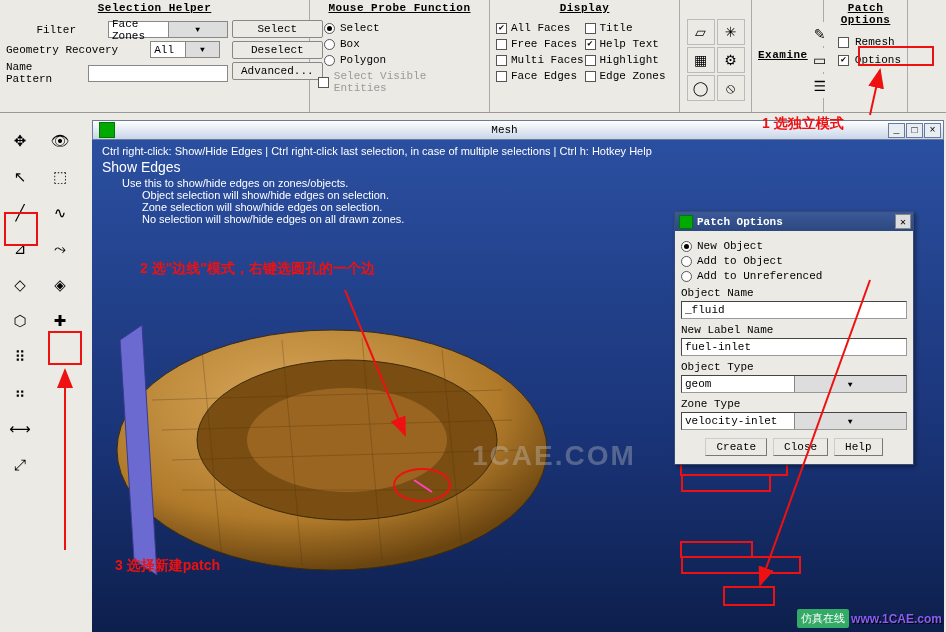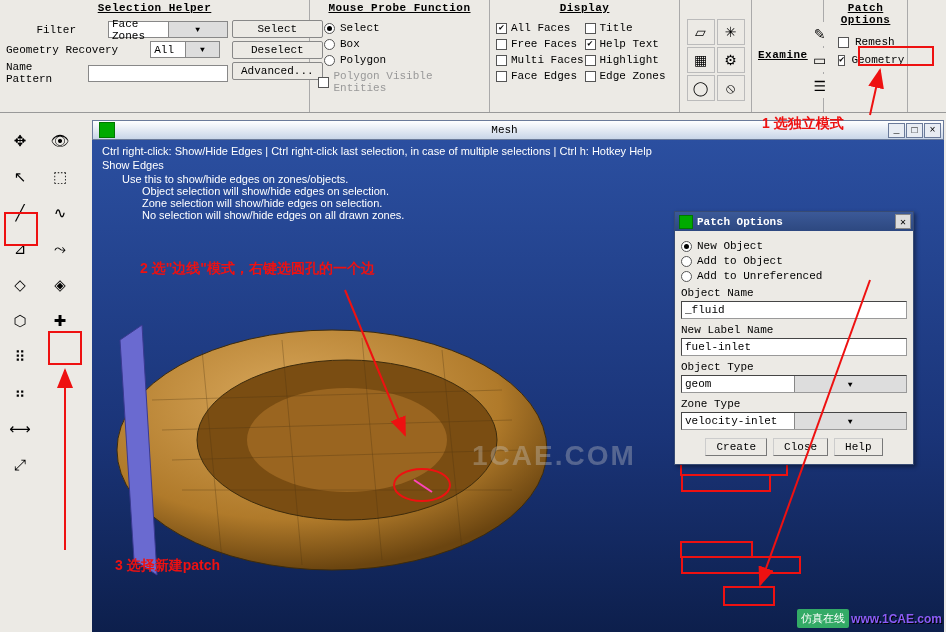--- a/index.html
+++ b/index.html
@@ -48,21 +48,21 @@
 
 .viewport { position: absolute; top: 120px; left: 92px; right: 2px; bottom: 0; }
 .win-bar { height: 20px; background: linear-gradient(#fff, #c8d5e8); border: 1px solid #6a7a9a; display: flex; align-items: center; font-family: "Courier New", monospace; font-size: 11px; }
 .win-bar .wicon { width: 16px; height: 16px; margin: 0 6px; background: #0a0; border: 1px solid #070; }
 .win-bar .wtitle { flex: 1; text-align: center; }
 .win-bar .wbtns { display: flex; gap: 1px; margin-right: 2px; }
 .win-bar .wbtn { width: 17px; height: 15px; border: 1px solid #6a7a9a; background: #e8ecf3; display: flex; align-items: center; justify-content: center; font-size: 10px; }
 
 .canvas { position: relative; width: 100%; height: calc(100% - 20px); background: linear-gradient(#2b4fa0, #1a3478 60%, #0d1f4c); overflow: hidden; }
 .helptxt { color: #fff; font-family: "Segoe UI", sans-serif; font-size: 11px; padding: 5px 10px; white-space: nowrap; }
-.helptxt .showedges { font-size: 11px; margin: 2px 0; }
+.helptxt .showedges { font-size: 14px; margin: 2px 0; }
 .helptxt .sub { padding-left: 20px; }
 .helptxt .sub2 { padding-left: 40px; }
 
 .surfacebody { position: absolute; top: 160px; left: 10px; width: 460px; height: 300px; }
 .surfacebody svg { width: 100%; height: 100%; }
 
 
 .popup { position: absolute; top: 211px; right: 32px; width: 240px; background: #eceae5; border: 1px solid #374b74; box-shadow: 2px 2px 4px rgba(0,0,0,.4); z-index: 10; }
 .popup .pbar { height: 19px; background: linear-gradient(#3b5998,#2d4880); color: #fff; display: flex; align-items: center; font-family: "Courier New", monospace; font-size: 11px; }
 .popup .pbar .picon { width: 14px; height: 14px; margin: 0 4px; background: #0a0; border: 1px solid #070; }
@@ -134,21 +134,21 @@
     <div class="radio-row">
         <span class="radio"></span>
         <span>Box</span>
       </div>
     <div class="radio-row">
         <span class="radio"></span>
         <span>Polygon</span>
       </div>
     <div class="cb-row">
         <span class="cbox"></span>
-        <span>Polygon Visible Entities</span>
+        <span>Select Visible Entities</span>
       </div>
   </div>
 
   <div class="section display">
     <div class="section-title">Display</div>
     <div class="col2">
       <div class="col">
         <div class="cb-r">
             <span class="cbox checked"></span>
             <span>All Faces</span>
@@ -209,21 +209,21 @@
   </div>
 
   <div class="section patch-opt">
     <div class="section-title">Patch Options</div>
     <div class="cb-r">
         <span class="cbox"></span>
         <span>Remesh</span>
       </div>
     <div class="cb-r">
         <span class="cbox checked"></span>
-        <span>Geometry</span>
+        <span>Options</span>
       </div>
   </div>
 </div>
 
 <div class="side-tools">
   <div class="side-col">
     <span class="side-btn">✥</span>
     <span class="side-btn">↖</span>
     <span class="side-btn">╱</span>
     <span class="side-btn">⊿</span>

